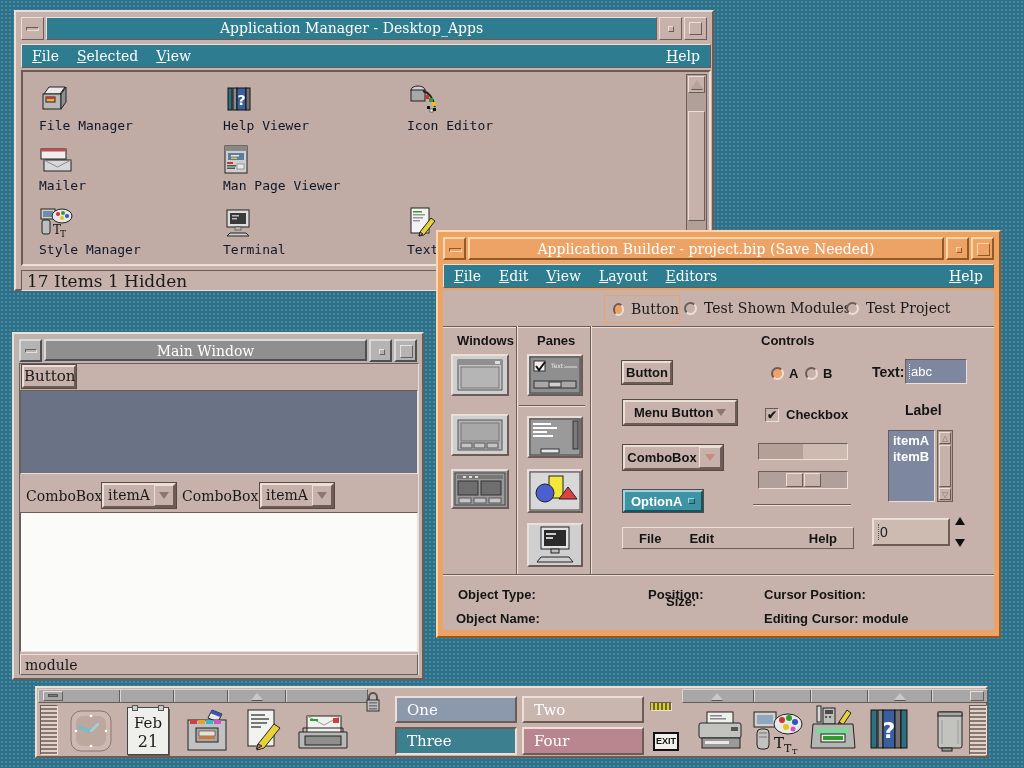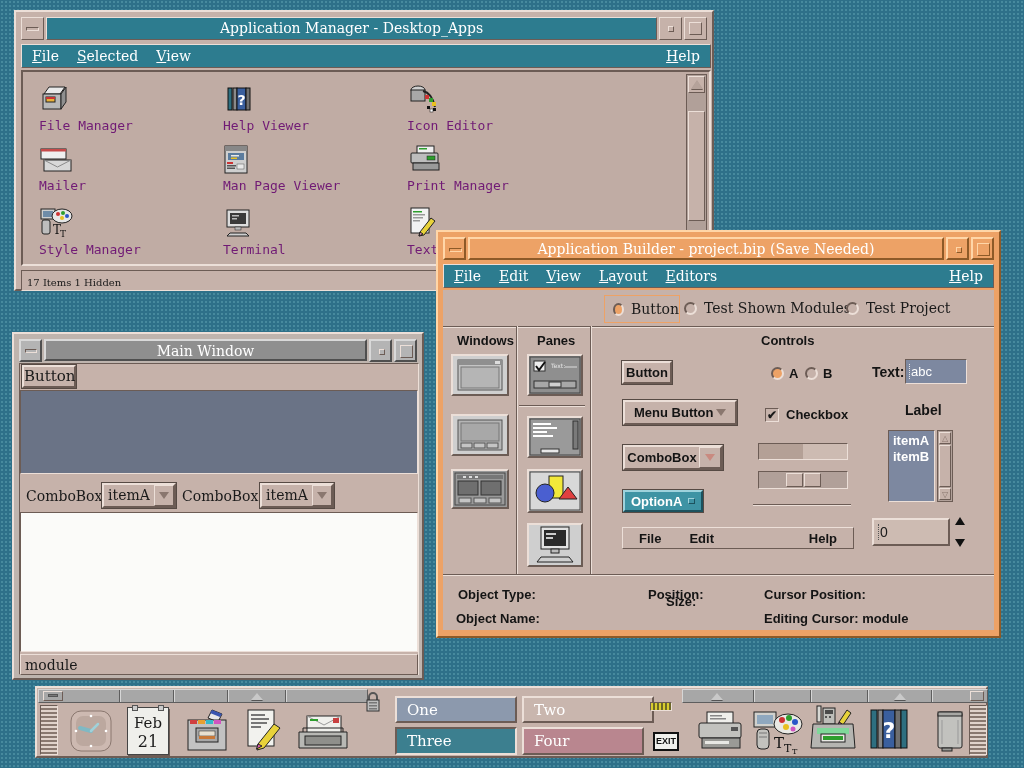--- a/index.html
+++ b/index.html
@@ -31,21 +31,21 @@
   .ttl{flex:1;height:23px;color:#fff;font-size:14px;text-align:center;line-height:20px;
        white-space:nowrap;overflow:hidden}
   .teal{background:#2d7c8f}
   .orange{background:#eda266}
   .gray{background:#8f8f8f}
   .menubar{color:#fff;font-size:14px;display:flex;align-items:center}
   .mi{display:inline-block;margin-left:18px}
   .mi::first-letter{text-decoration:underline}
   .mhelp{margin-left:auto;margin-right:10px;display:inline-block}
   .mhelp::first-letter{text-decoration:underline}
-  .iconlab{font-size:13px;color:#701a75;white-space:nowrap}
+  .iconlab{font-size:13px;color:#0f172a;white-space:nowrap}
   .boldlab{font-family:"Liberation Sans","DejaVu Sans",sans-serif;font-weight:bold;font-size:13px;color:#141414;white-space:nowrap}
   .ctlbtn{box-shadow:0 0 0 1px #564a44}
   
   .tri-d{width:0;height:0;border-left:5px solid transparent;border-right:5px solid transparent;border-top:7px solid #8a776f}
   .tri-u-b{width:0;height:0;border-left:5px solid transparent;border-right:5px solid transparent;border-bottom:8px solid #111}
   .tri-d-b{width:0;height:0;border-left:5px solid transparent;border-right:5px solid transparent;border-top:8px solid #111}
   .sb-tri-u{width:0;height:0;border-left:6px solid transparent;border-right:6px solid transparent;border-bottom:9px solid #b5a29a;filter:drop-shadow(0 1px 0 #6c5c55)}
   .grip{background:repeating-linear-gradient(180deg,#e0d2ca 0 2px,#89786f 2px 4px)}
   .radio{width:13px;height:13px;border-radius:50%;border:2px solid;border-color:#6c5c55 #ecdfd8 #ecdfd8 #6c5c55;background:#c6b2aa}
   .radio.sel{background:#eda266}
@@ -131,30 +131,20 @@
         <rect x="5" y="9" width="16" height="7" fill="#5b7c9e"></rect>
         <rect x="8" y="11" width="8" height="1.5" fill="#e8e8e8"></rect>
           <rect x="8" y="13.5" width="6" height="1.5" fill="#e8c020"></rect>
         <rect x="4" y="18" width="6" height="2" fill="#cc3333"></rect>
           <rect x="4" y="21" width="9" height="1.5" fill="#555"></rect>
         <rect x="4" y="23.5" width="8" height="1.5" fill="#555"></rect>
           <rect x="14" y="20" width="7" height="5" fill="#e8e8e8" stroke="#555" stroke-width=".5"></rect>
       </svg>
       <div class="mono iconlab">Man Page Viewer</div>
     </div>
-    <div class="abs" style="left:384px;top:72px">
-      <svg width="36" height="30">
-        <rect x="10" y="2" width="17" height="8" fill="#efefef" stroke="#222"></rect>
-        <rect x="12" y="4" width="8" height="1.5" fill="#2d9e2d"></rect>
-        <rect x="4" y="9" width="27" height="10" rx="1" fill="#bdbdbd" stroke="#222"></rect>
-        <rect x="20" y="12" width="8" height="4" fill="#2d9e2d" stroke="#222" stroke-width=".5"></rect>
-        <rect x="6" y="19" width="26" height="7" fill="#9a9a9a" stroke="#222"></rect>
-      </svg>
-      <div class="mono iconlab">Print Manager</div>
-    </div>
 
     <div class="abs" style="left:16px;top:134px">
       <svg width="34" height="32">
         <rect x="2" y="3" width="14" height="10" fill="#cfcfcf" stroke="#222"></rect>
         <rect x="4" y="5" width="10" height="6" fill="#6f8ca8"></rect>
         <ellipse cx="23" cy="10" rx="10" ry="7" fill="#e6e6e6" stroke="#222"></ellipse>
         <circle cx="19" cy="8" r="2" fill="#cc3333"></circle>
           <circle cx="24" cy="7" r="2" fill="#2d9e2d"></circle>
         <circle cx="28" cy="10" r="2" fill="#2a55c8"></circle>
           <circle cx="23" cy="12" r="2" fill="#e8c020"></circle>
@@ -189,21 +179,21 @@
     </div>
 
     <div class="abs" style="right:2px;top:2px;width:21px;height:188px;background:#b1a099;border:1px solid #6c5c55">
       <div class="abs rz1 face" style="left:1px;top:1px;width:17px;height:17px;display:flex;align-items:center;justify-content:center">
           <div class="sb-tri-u"></div>
         </div>
       <div class="abs rz1 face" style="left:1px;top:36px;width:17px;height:110px"></div>
     </div>
   </div>
   <div class="abs sk1 face" style="left:5px;top:258px;width:690px;height:21px">
-    <span class="serif" style="font-size:10px;margin-left:5px">17 Items 1 Hidden</span>
+    <span class="serif" style="font-size:17px;margin-left:5px">17 Items 1 Hidden</span>
   </div>
 </div>
 
 <div class="abs rz" style="left:12px;top:332px;width:412px;height:348px;padding:5px;background:#beb4ae;z-index:2">
   <div class="tbar">
     <div class="tbtn rzg" style="background:#b4b4b4">
       <div class="abs sk1" style="left:4px;top:8px;width:12px;height:4px;background:#b4b4b4"></div>
     </div>
     <div class="ttl gray rzg" style="height:22px">Main Window</div>
     <div class="tbtn rzg" style="background:#b4b4b4">
@@ -524,21 +514,21 @@
     <svg width="16" height="22">
       <path d="M4 9 v-3 a4 4 0 0 1 8 0 v3" fill="none" stroke="#555" stroke-width="2"></path>
       <rect x="2" y="9" width="12" height="11" fill="#bdbdbd" stroke="#333"></rect>
       <rect x="4" y="11" width="8" height="1.5" fill="#777"></rect>
         <rect x="4" y="14" width="8" height="1.5" fill="#777"></rect>
       <rect x="4" y="17" width="8" height="1.5" fill="#777"></rect>
     </svg>
   </div>
 
   <div class="abs rz ws" style="left:358px;top:8px;width:122px;height:27px;background:#8c99ad">One</div>
-  <div class="abs rz ws" style="left:485px;top:8px;width:132px;height:27px;background:#c9b6ae">Two</div>
+  <div class="abs rz ws" style="left:485px;top:8px;width:122px;height:27px;background:#c9b6ae">Two</div>
   <div class="abs sk ws" style="left:358px;top:39px;width:122px;height:28px;background:#3c7f8f">Three</div>
   <div class="abs rz ws" style="left:485px;top:39px;width:122px;height:28px;background:#b9868f">Four</div>
 
   <div class="abs sk1" style="left:613px;top:14px;width:22px;height:9px;background:repeating-linear-gradient(90deg,#d8cc2e 0 2px,#6d6828 2px 4px)"></div>
   <div class="abs" style="left:616px;top:44px;width:26px;height:19px;background:#f0f0ec;border:2px solid #111;color:#111;
               font-family:'Liberation Sans',sans-serif;font-weight:bold;font-size:9px;text-align:center;line-height:15px">EXIT</div>
 
   <div class="abs" style="left:658px;top:22px">
     <svg width="50" height="44">
       <rect x="12" y="2" width="26" height="12" fill="#efefeb" stroke="#222"></rect>

